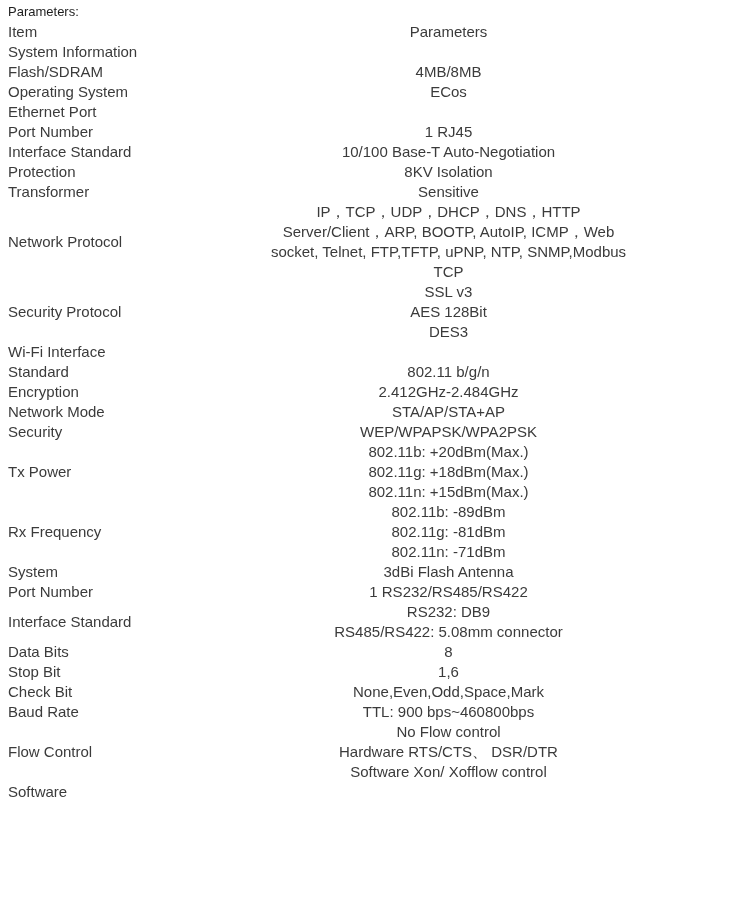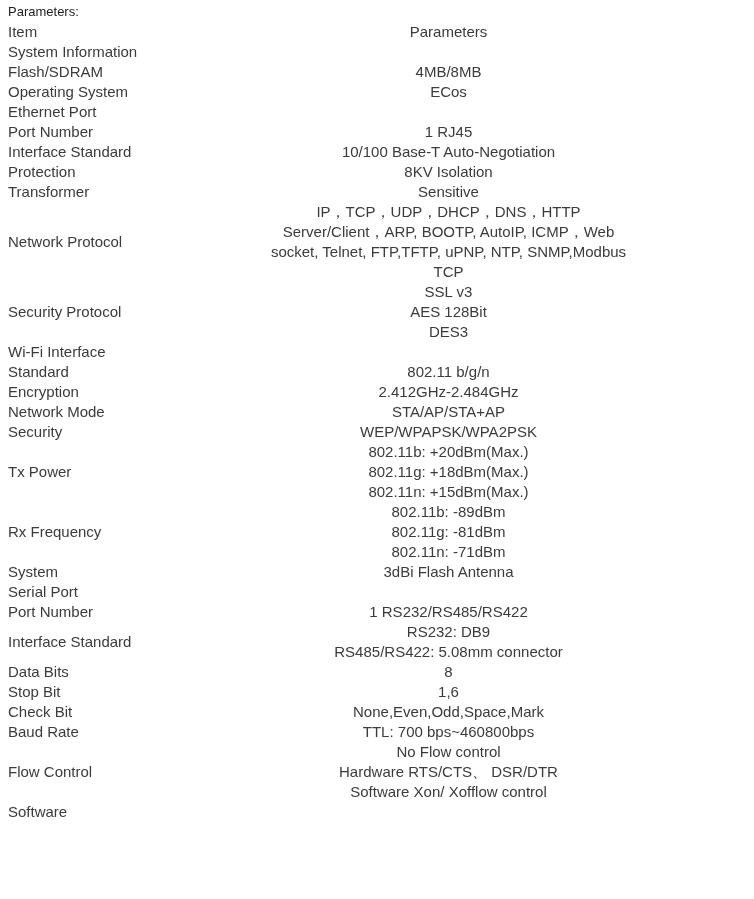--- a/index.html
+++ b/index.html
@@ -158,24 +158,20 @@
         <tr class="">
           <td class="col-item">Rx Frequency</td>
           <td class="col-param multiline">802.11b: -89dBm
 802.11g: -81dBm
 802.11n: -71dBm</td>
         </tr>
         <tr class="">
           <td class="col-item">System</td>
           <td class="col-param multiline">3dBi Flash Antenna</td>
         </tr>
-        <tr class="section-row">
-          <td class="col-item">Serial Port</td>
-          <td class="col-param multiline"></td>
-        </tr>
         <tr class="">
           <td class="col-item">Port Number</td>
           <td class="col-param multiline">1 RS232/RS485/RS422</td>
         </tr>
         <tr class="">
           <td class="col-item">Interface Standard</td>
           <td class="col-param multiline">RS232: DB9
 RS485/RS422: 5.08mm connector</td>
         </tr>
         <tr class="">
@@ -185,21 +181,21 @@
         <tr class="">
           <td class="col-item">Stop Bit</td>
           <td class="col-param multiline">1,6</td>
         </tr>
         <tr class="">
           <td class="col-item">Check Bit</td>
           <td class="col-param multiline">None,Even,Odd,Space,Mark</td>
         </tr>
         <tr class="">
           <td class="col-item">Baud Rate</td>
-          <td class="col-param multiline">TTL: 700 bps~460800bps</td>
+          <td class="col-param multiline">TTL: 900 bps~460800bps</td>
         </tr>
         <tr class="">
           <td class="col-item">Flow Control</td>
           <td class="col-param multiline">No Flow control
 Hardware RTS/CTS、 DSR/DTR
 Software Xon/ Xofflow control</td>
         </tr>
         <tr class="section-row">
           <td class="col-item">Software</td>
           <td class="col-param multiline"></td>

